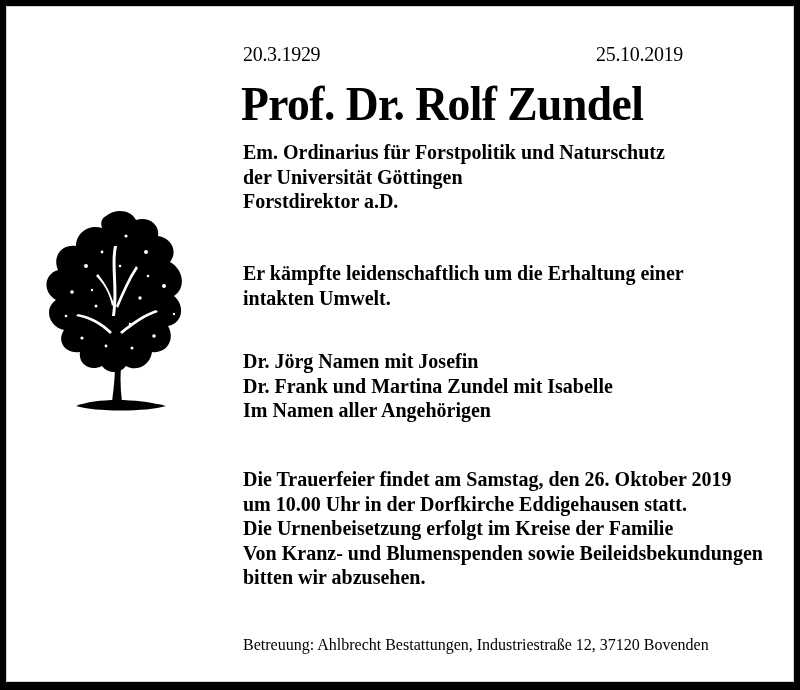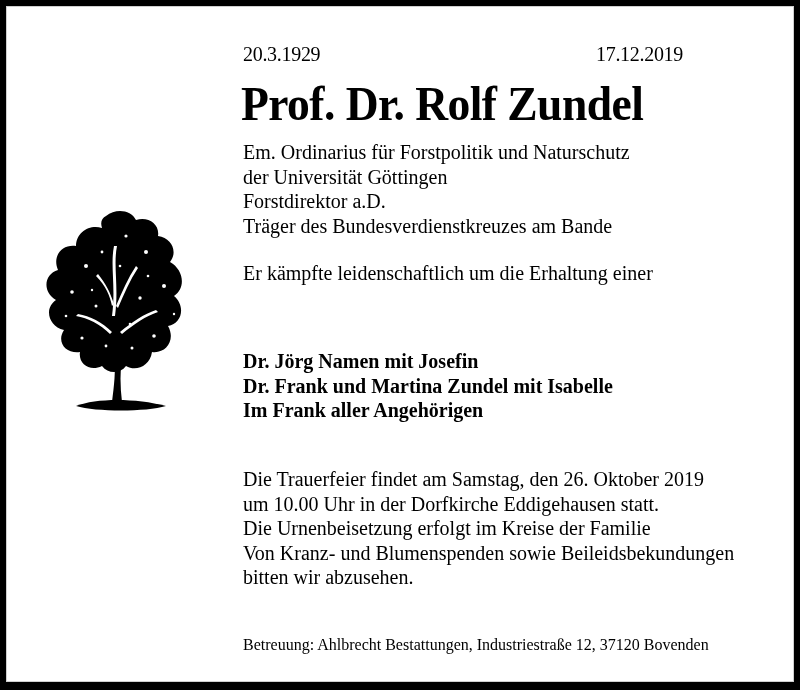--- a/index.html
+++ b/index.html
@@ -18,21 +18,21 @@
       display: flex; justify-content: space-between;
       font-size: 20px; line-height: 24px; letter-spacing: -0.3px;
     }
     .title {
       position: absolute; left: 235px; top: 70px;
       font-size: 49px; font-weight: bold; line-height: 56px;
       letter-spacing: -0.6px; white-space: nowrap;
       transform: scaleX(0.93); transform-origin: left top;
     }
     .block { position: absolute; left: 237px; font-size: 20px; line-height: 24.5px; white-space: nowrap; }
-    .block div { height: 24.5px; }
+    .block div { height: 24.5px; font-weight: bold; }
     .b-roles { top: 134px; }
     .b-life { top: 255px; }
     .b-family { top: 343px; font-weight: bold; }
     .b-service { top: 461px; }
     .b-care { position: absolute; left: 237px; top: 629px; font-size: 16px; line-height: 20px; white-space: nowrap; text-align: center; }
   </style>
 </head>
 <body>
 
 <div class="frame">
@@ -65,40 +65,40 @@
         <circle cx="112" cy="70" r="1.3"></circle>
         <circle cx="30" cy="110" r="1.3"></circle>
       <circle cx="138" cy="108" r="1.2"></circle>
         <circle cx="56" cy="84" r="1.2"></circle>
         <circle cx="94" cy="118" r="1.3"></circle>
     </g>
   </svg>
 
   <div class="dates">
     <span>20.3.1929</span>
-    <span>17.12.2019</span>
+    <span>25.10.2019</span>
   </div>
 
   <div class="title">Prof. Dr. Rolf Zundel</div>
 
   <div class="block b-roles">
     <div>Em. Ordinarius für Forstpolitik und Naturschutz</div>
     <div>der Universität Göttingen</div>
     <div>Forstdirektor a.D.</div>
-    <div>Träger des Bundesverdienstkreuzes am Bande</div>
   </div>
 
   <div class="block b-life">
     <div>Er kämpfte leidenschaftlich um die Erhaltung einer</div>
+    <div>intakten Umwelt.</div>
   </div>
 
   <div class="block b-family">
     <div>Dr. Jörg Namen mit Josefin</div>
     <div>Dr. Frank und Martina Zundel mit Isabelle</div>
-    <div>Im Frank aller Angehörigen</div>
+    <div>Im Namen aller Angehörigen</div>
   </div>
 
   <div class="block b-service">
     <div>Die Trauerfeier findet am Samstag, den 26. Oktober 2019</div>
     <div>um 10.00 Uhr in der Dorfkirche Eddigehausen statt.</div>
     <div>Die Urnenbeisetzung erfolgt im Kreise der Familie</div>
     <div>Von Kranz- und Blumenspenden sowie Beileidsbekundungen</div>
     <div>bitten wir abzusehen.</div>
   </div>
 

